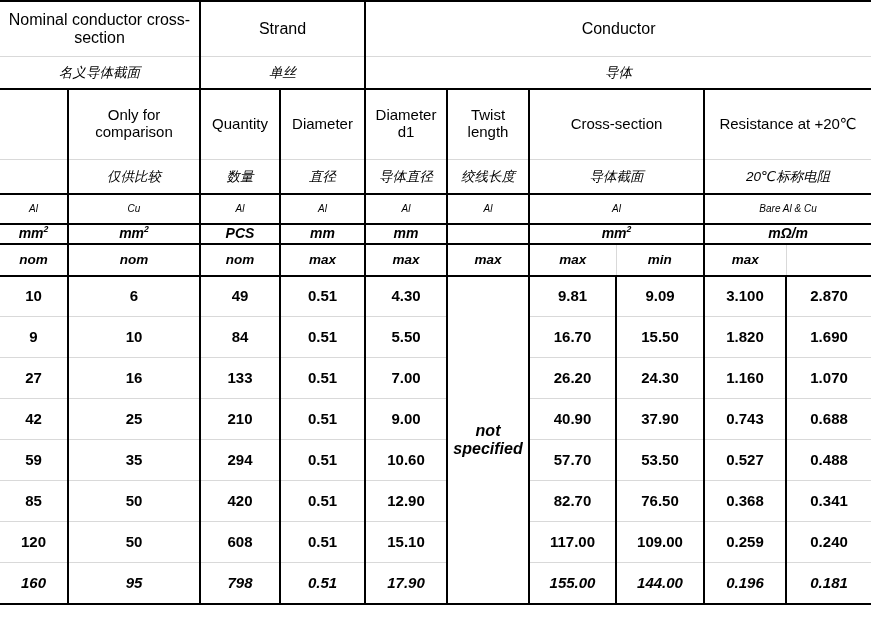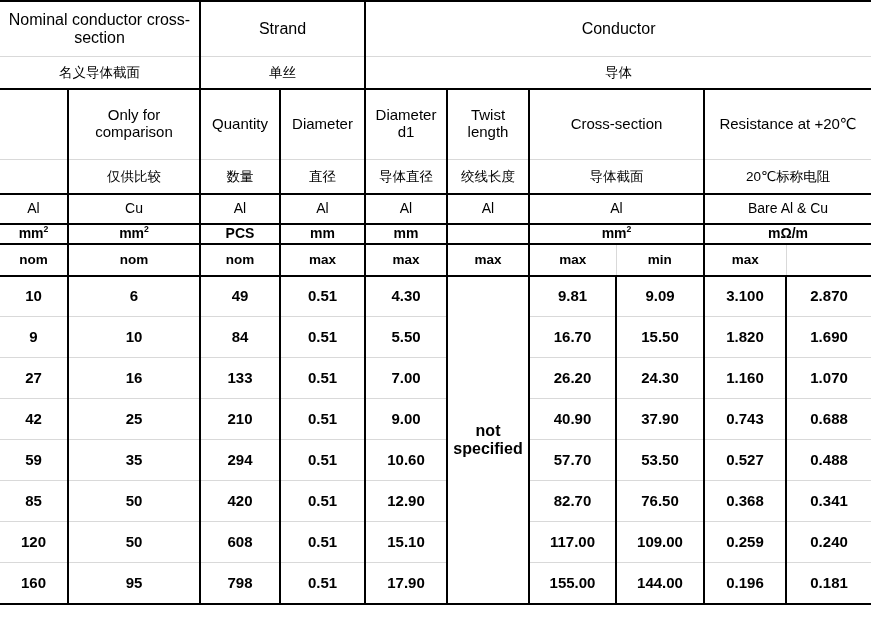--- a/index.html
+++ b/index.html
@@ -36,41 +36,41 @@
     border-top: 1px solid #d9d9d9;
     border-bottom: 1px solid #d9d9d9;
     border-left: 2px solid #000000;
     border-right: 2px solid #000000;
     overflow: hidden;
     word-wrap: break-word;
     line-height: 1.12;
   }
   
   .bt-thick { border-top: 2px solid #000000 !important; }
-  .bb-thick { border-bottom: 2px solid #000000 !important; }
+  .bb-thick { border-bottom: 2px solid #000000 !important; font-style: italic; }
   .bl-thin  { border-left: 1px solid #d9d9d9 !important; }
   .br-thin  { border-right: 1px solid #d9d9d9 !important; }
   .bl-none  { border-left: 0 !important; }
   .br-none  { border-right: 0 !important; }
 
   
   .en {
     font-size: 15px;
     font-weight: 400;
   }
   .en-big {
     font-size: 16px;
     font-weight: 400;
   }
   .cn {
     font-size: 13.5px;
     font-weight: 400;
   }
   .mat {
-    font-size: 14px;
+    font-size: 10px;
     font-weight: 400;
   }
   .unit {
     font-size: 14px;
     font-weight: bold;
   }
   .qual {
     font-size: 13.5px;
     font-weight: bold;
   }

